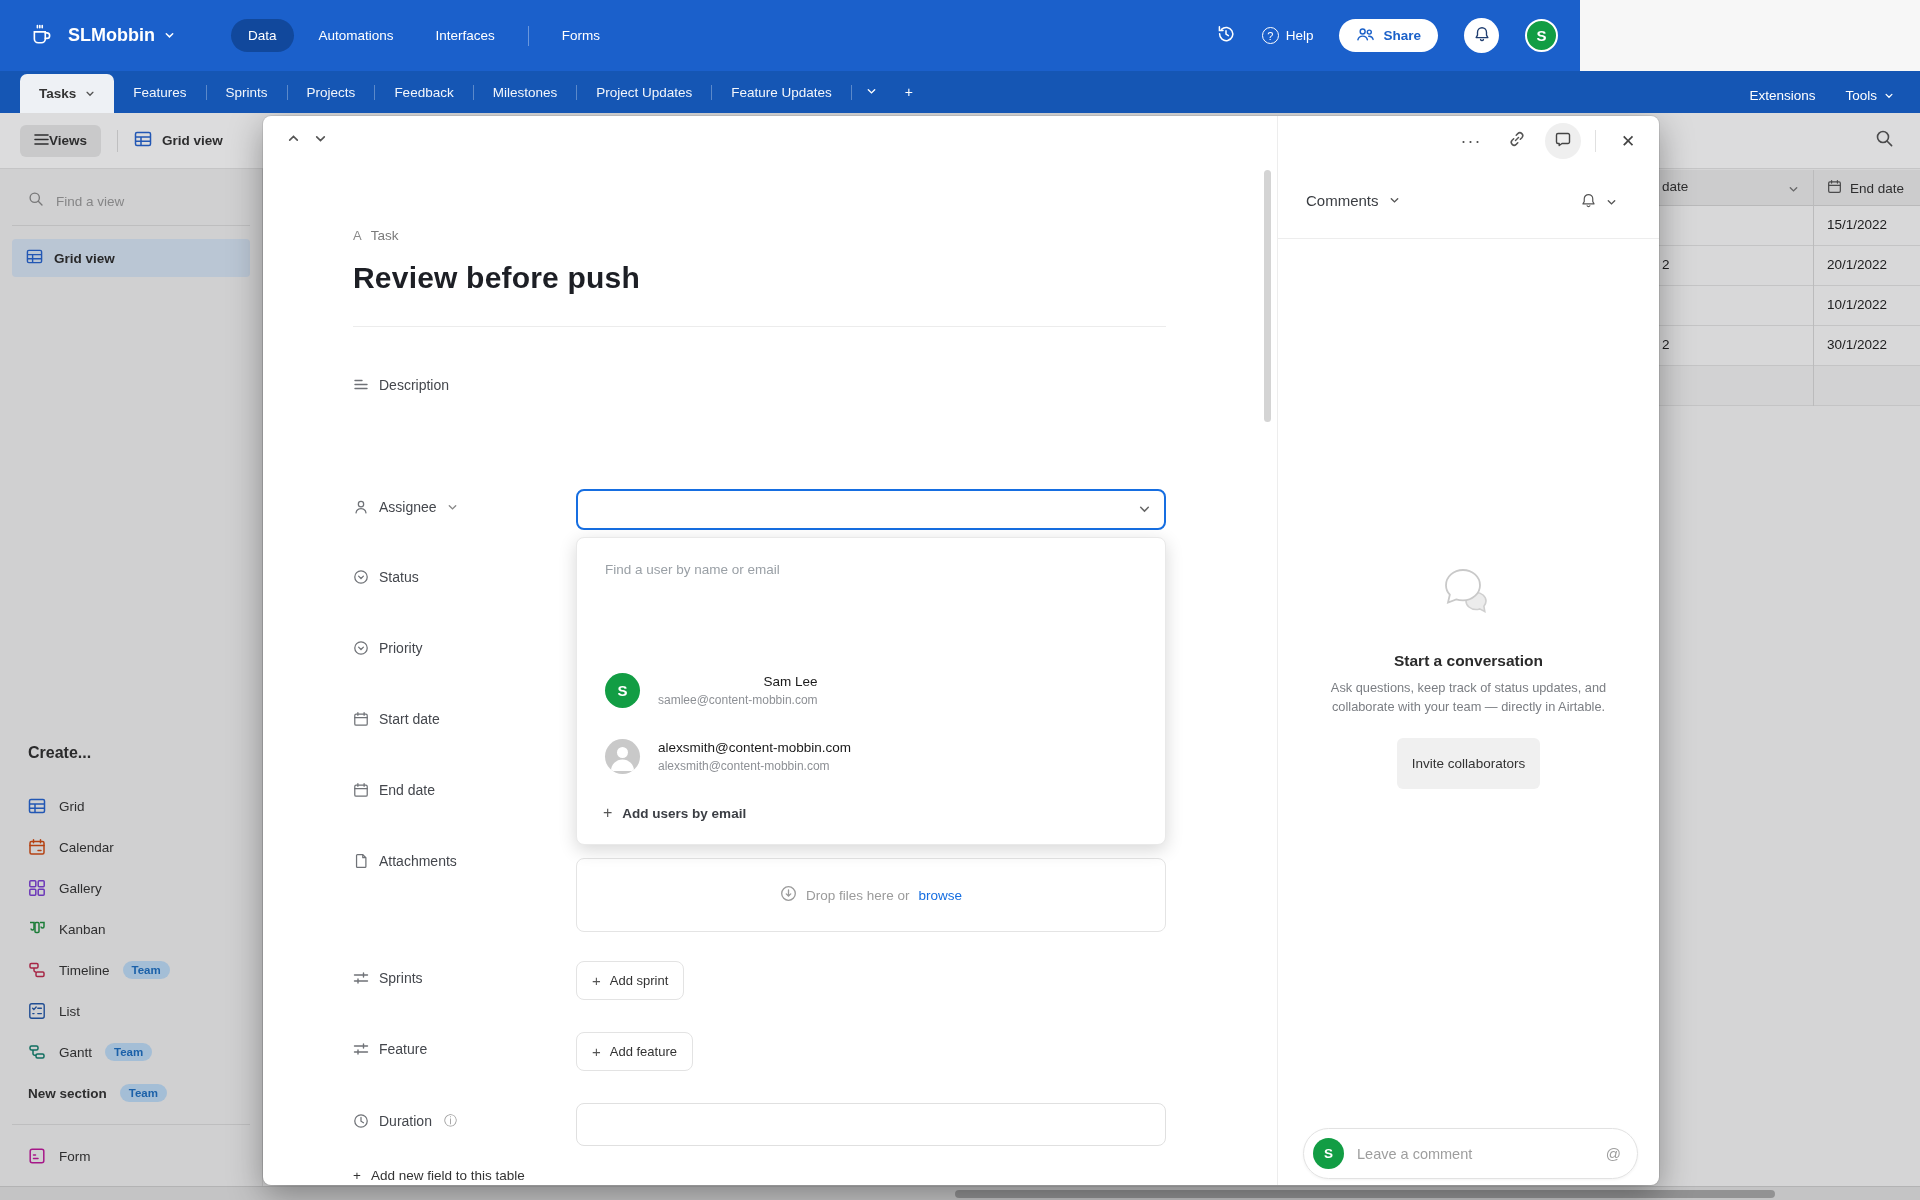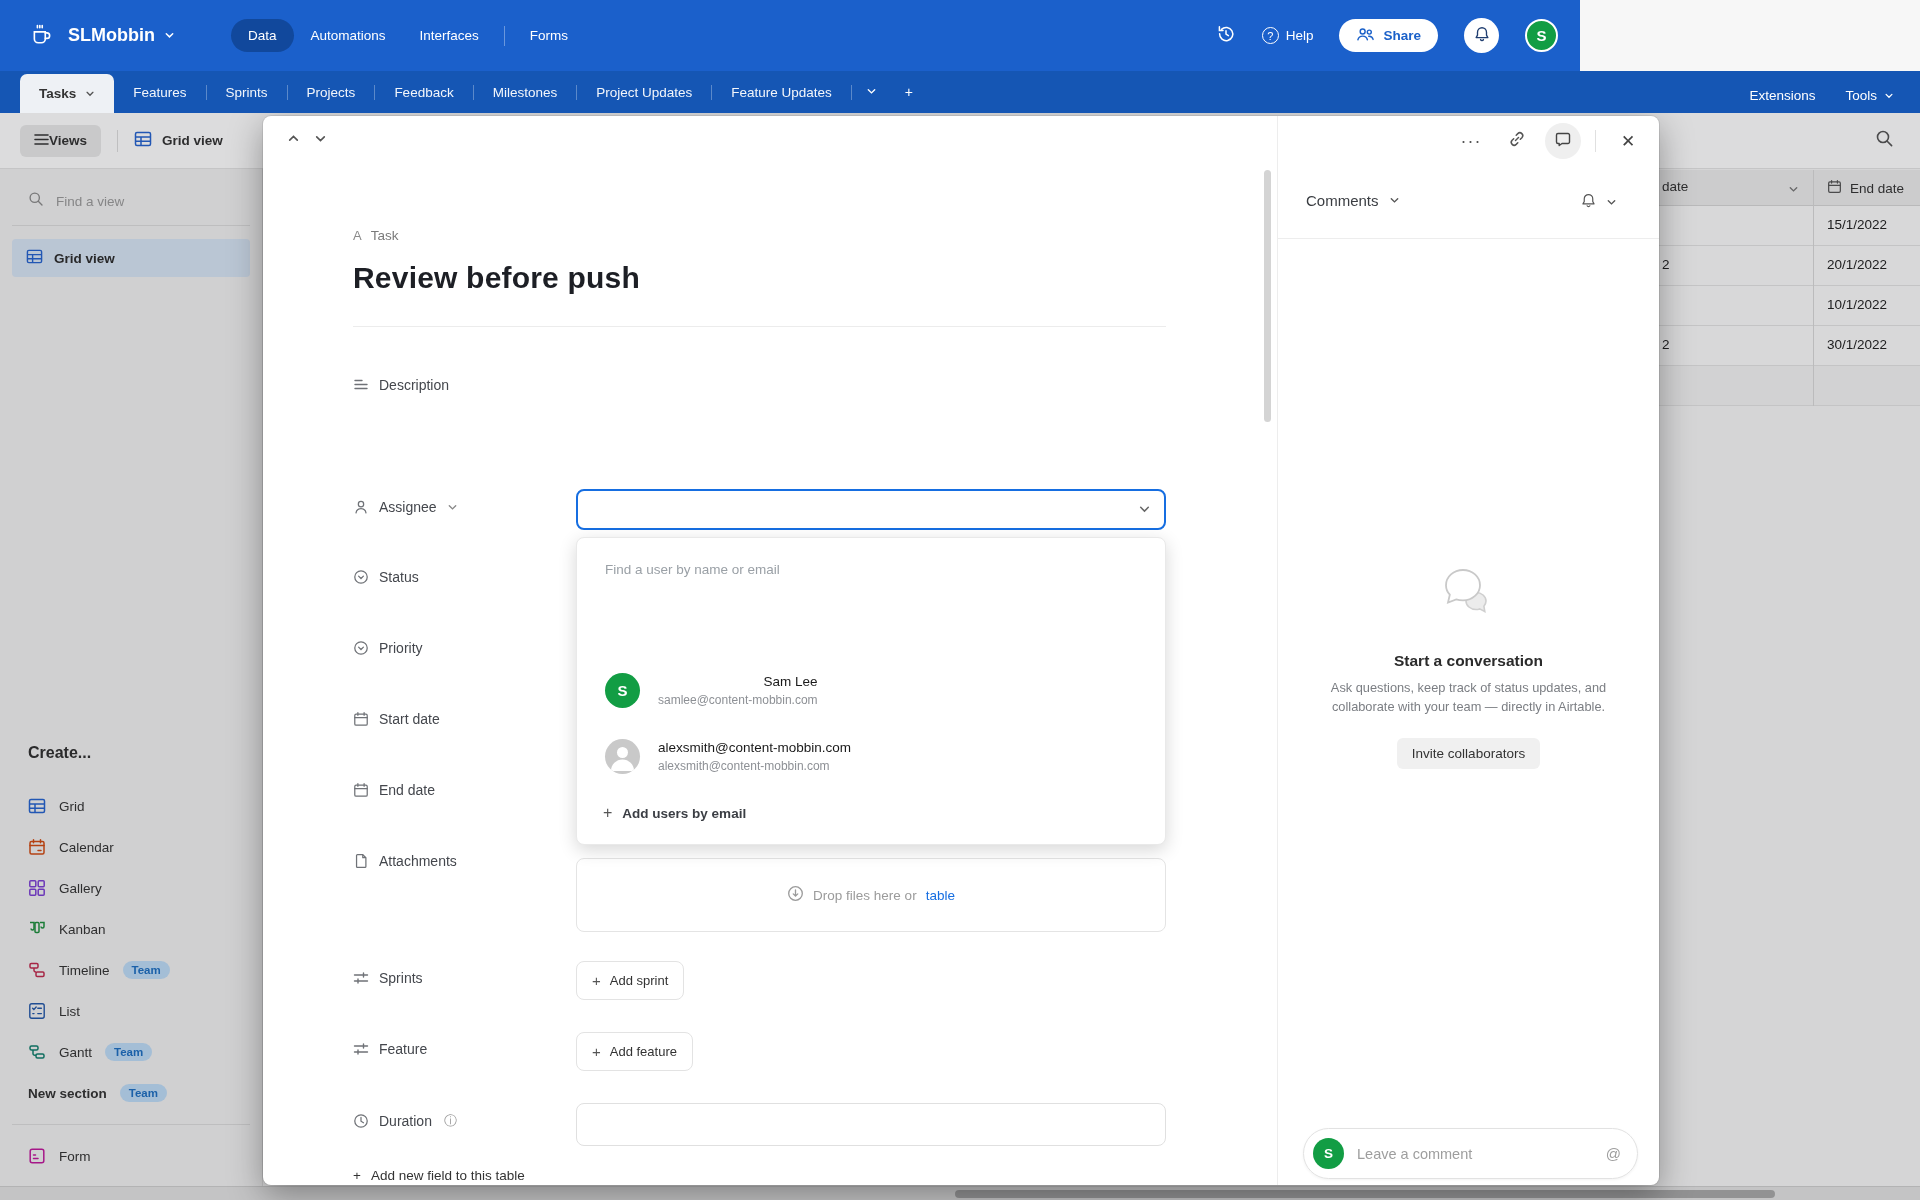--- a/index.html
+++ b/index.html
@@ -3,21 +3,21 @@
 <meta charset="utf-8">
 <style>
   * { box-sizing: border-box; margin: 0; padding: 0; }
   html,body { width:1920px; height:1200px; overflow:hidden; font-family:"Liberation Sans","DejaVu Sans",sans-serif; }
   .stage { position:relative; width:1920px; height:1200px; background:#f7f7f7; }
 
   
   .topbar { position:absolute; left:0; top:0; width:1580px; height:71px; background:#1b60cb; display:flex; align-items:center; z-index:20; }
   .topbar .logo { margin-left:30px; color:#fff; }
   .ws-name { display:flex; align-items:center; gap:9px; margin-left:14px; color:#fff; font-size:18px; font-weight:700; }
-  .topnav { display:flex; align-items:center; margin-left:56px; gap:0; }
+  .topnav { display:flex; align-items:center; margin-left:56px; gap:8px; }
   .topnav .navitem { color:#fff; font-size:13.5px; padding:9px 17px; border-radius:18px; cursor:pointer; }
   .topnav .navitem.active { background:#11489c; }
   .topnav .vsep { width:1px; height:20px; background:rgba(255,255,255,.35); margin:0 8px; }
   .top-right { margin-left:auto; display:flex; align-items:center; gap:26px; margin-right:22px; color:#fff; }
   .helpbox { display:flex; align-items:center; gap:7px; font-size:13.5px; }
   .qcircle { width:17px; height:17px; border:1.4px solid #fff; border-radius:50%; display:flex; align-items:center; justify-content:center; font-size:11px; }
   .share-btn { display:flex; align-items:center; gap:8px; background:#fff; color:#1b61c9; font-size:13.5px; font-weight:700; padding:8px 17px; border-radius:18px; }
   .bell-btn { width:35px; height:35px; background:#fff; border-radius:50%; display:flex; align-items:center; justify-content:center; color:#1f3d70; }
   .avatar-top { width:33px; height:33px; background:#129d44; border:2px solid #fff; border-radius:50%; display:flex; align-items:center; justify-content:center; color:#fff; font-size:15px; font-weight:700; }
 
@@ -118,21 +118,21 @@
 
   
   .cpanel { position:absolute; left:1014px; top:0; width:382px; height:1069px; border-left:1px solid #ededed; }
   .c-head { position:absolute; left:28px; top:76px; display:flex; align-items:center; gap:10px; font-size:15px; color:#3a3d42; }
   .c-bell { position:absolute; right:42px; top:76px; display:flex; align-items:center; gap:9px; color:#555; }
   .c-div { position:absolute; left:0; top:122px; width:100%; height:1px; background:#ededed; }
   .c-empty { position:absolute; left:0; top:450px; width:100%; text-align:center; }
   .c-empty .bubbles { color:#c9c9c9; }
   .c-title { font-size:15.5px; font-weight:600; color:#2b2b2b; margin-top:26px; }
   .c-body { font-size:12.8px; color:#7b7e83; line-height:1.45; width:306px; margin:9px auto 0; }
-  .c-invite { margin-top:22px; background:#f0f0f0; border:none; border-radius:6px; padding:8px 15px; font-size:13.5px; color:#333; font-family:inherit; }
+  .c-invite { margin-top:22px; background:#f0f0f0; border:none; border-radius:6px; padding:18px 15px; font-size:13.5px; color:#333; font-family:inherit; }
   .c-bar { position:absolute; left:25px; top:1012px; width:335px; height:51px; border:1px solid #e2e2e2; border-radius:26px; box-shadow:0 1px 3px rgba(0,0,0,.05); display:flex; align-items:center; padding:0 16px 0 9px; gap:13px; }
   .c-bar .dd-av { width:31px; height:31px; font-size:13.5px; }
   .c-bar input { flex:1; border:none; outline:none; font-size:14.5px; color:#333; font-family:inherit; }
   .c-bar input::placeholder { color:#9e9e9e; }
   .at-glyph { color:#9e9e9e; font-size:15px; }
 
   .chev svg, .fic svg { display:block; }
 </style>
 </head>
 <body>
@@ -545,21 +545,21 @@
         <span>Attachments</span>
       </div>
       <div class="dropzone">
         <span>
           <svg width="17" height="17" viewBox="0 0 18 18" fill="none" stroke="#9b9b9b" stroke-width="1.4" stroke-linecap="round">
               <circle cx="9" cy="9" r="7.2"></circle>
               <path d="M9 5.3v6M6.6 9.4 9 11.8l2.4-2.4"></path>
             </svg>
         </span>
         <span>Drop files here or</span>
-        <span class="browse">table</span>
+        <span class="browse">browse</span>
       </div>
 
       <div class="flabel" style="top:854px">
         <span class="fic">
             <svg width="16" height="16" viewBox="0 0 16 16" fill="none" stroke="currentColor" stroke-width="1.4" stroke-linecap="round">
               <path d="M1.5 5h13M10.5 3v4M1.5 11h13M5 9v4"></path>
             </svg>
           </span>
         <span>Sprints</span>
       </div>

